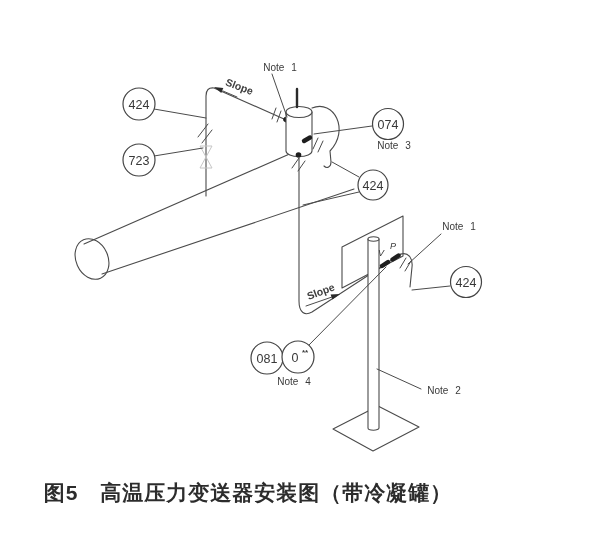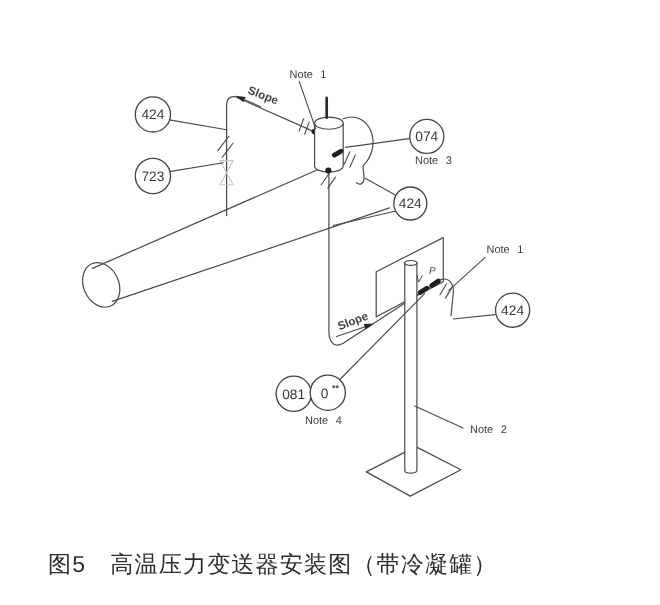--- a/index.html
+++ b/index.html
@@ -15,22 +15,22 @@
   .callout-text{fill:#383838;font-size:12.5px;text-anchor:middle;}
   .callout-text-sup{fill:#383838;font-size:8px;text-anchor:middle;font-weight:bold;}
   .note-text{fill:#3a3a3a;font-size:10px;text-anchor:middle;word-spacing:4px;}
   .slope-text{fill:#3f3f3f;font-size:10.5px;font-weight:bold;text-anchor:middle;}
   .vp-text{fill:#3a3a3a;font-size:9px;font-style:italic;text-anchor:middle;}
   .fitting{stroke:#1e1e1e;stroke-width:4.4;stroke-linecap:round;}
   .dot{fill:#1e1e1e;stroke:none;}
   .arrowhead{fill:#2a2a2a;stroke:none;}
   .lightvalve{stroke:#c6c6c6;stroke-width:1;fill:none;stroke-linejoin:round;}
   .caption{
-    position:absolute;left:0;top:499px;width:496px;text-align:center;
-    font-size:21px;font-weight:normal;color:#2c2c2c;letter-spacing:1px;
+    position:absolute;left:0;top:479px;width:496px;text-align:center;
+    font-size:21px;font-weight:bold;color:#2c2c2c;letter-spacing:1px;
   }
 </style>
 </head>
 <body>
 
 <div class="stage">
   <svg width="600" height="550" viewBox="0 0 600 550">
 
     <g>
       <ellipse class="ln" cx="92" cy="259" rx="16" ry="21" transform="rotate(-24 92 259)"></ellipse>

